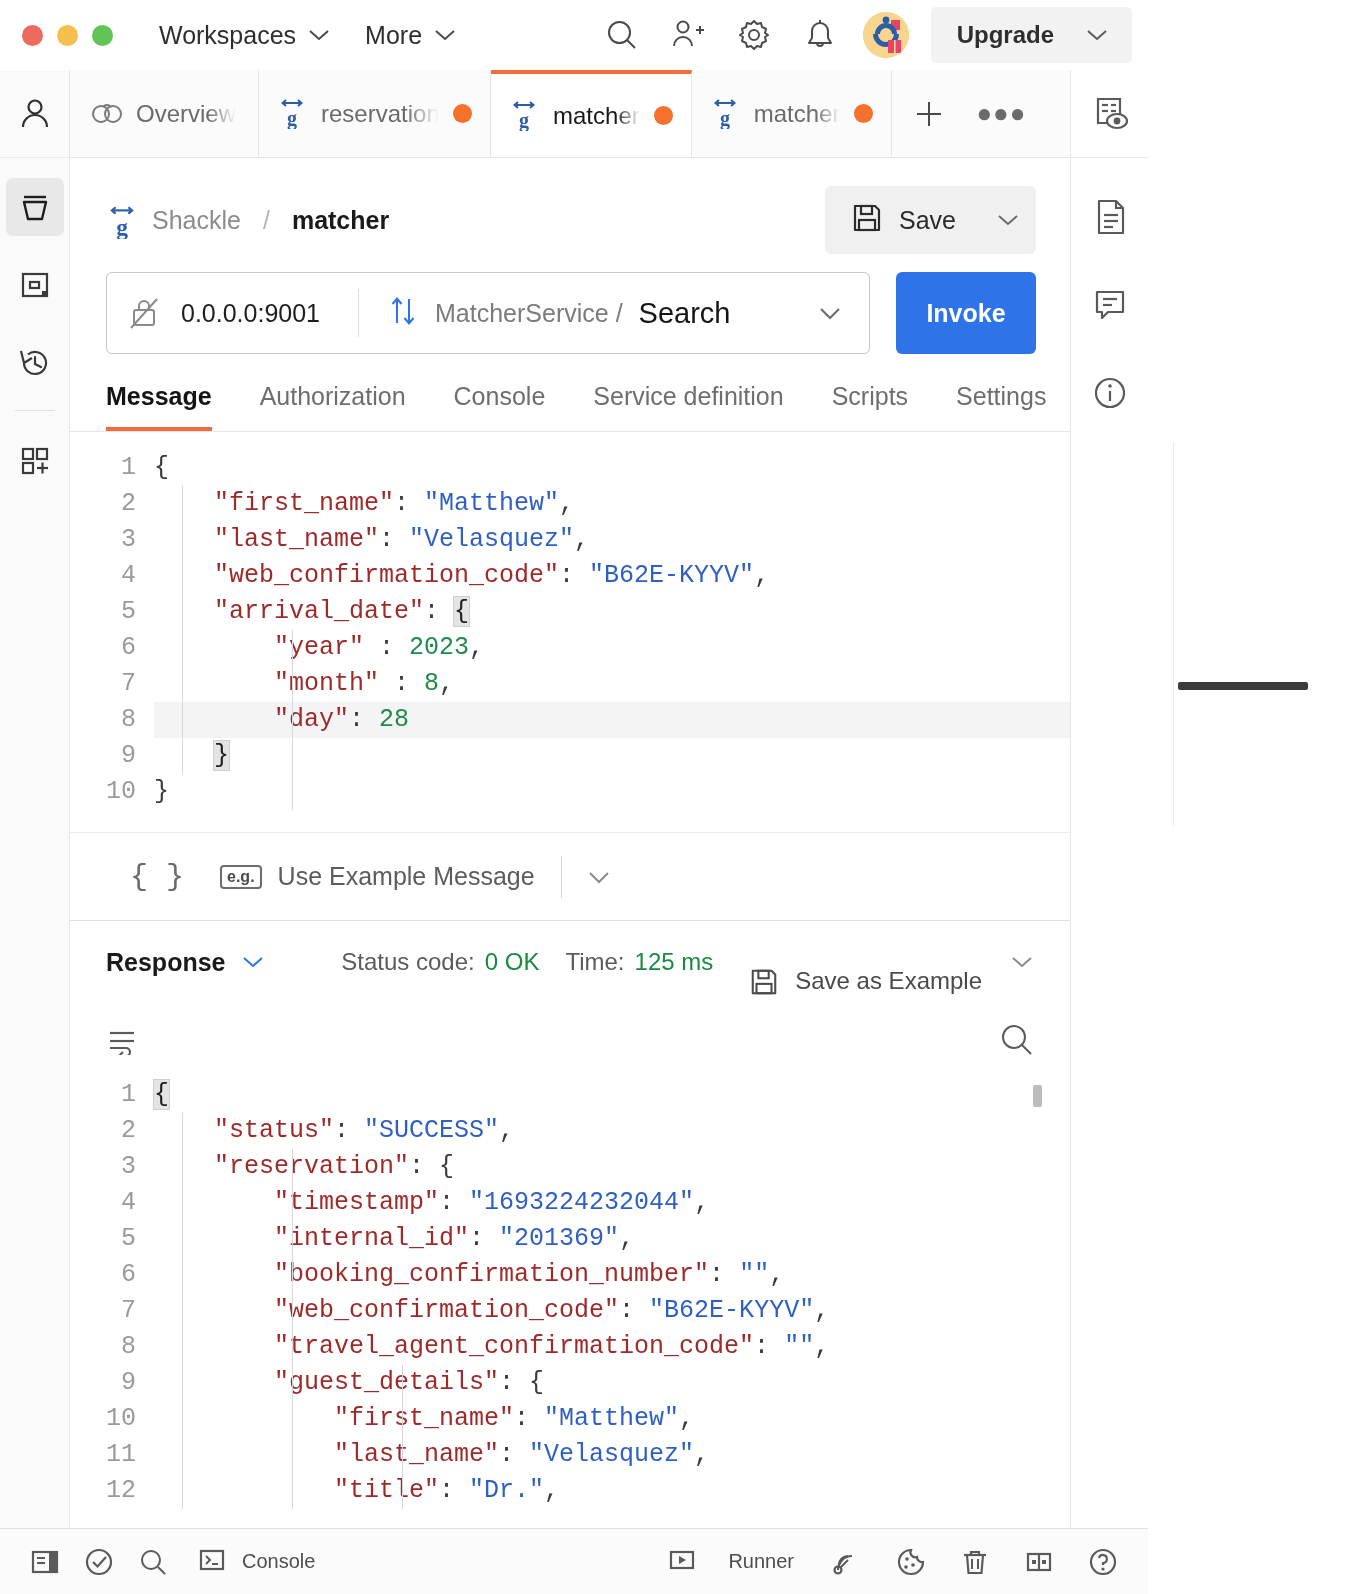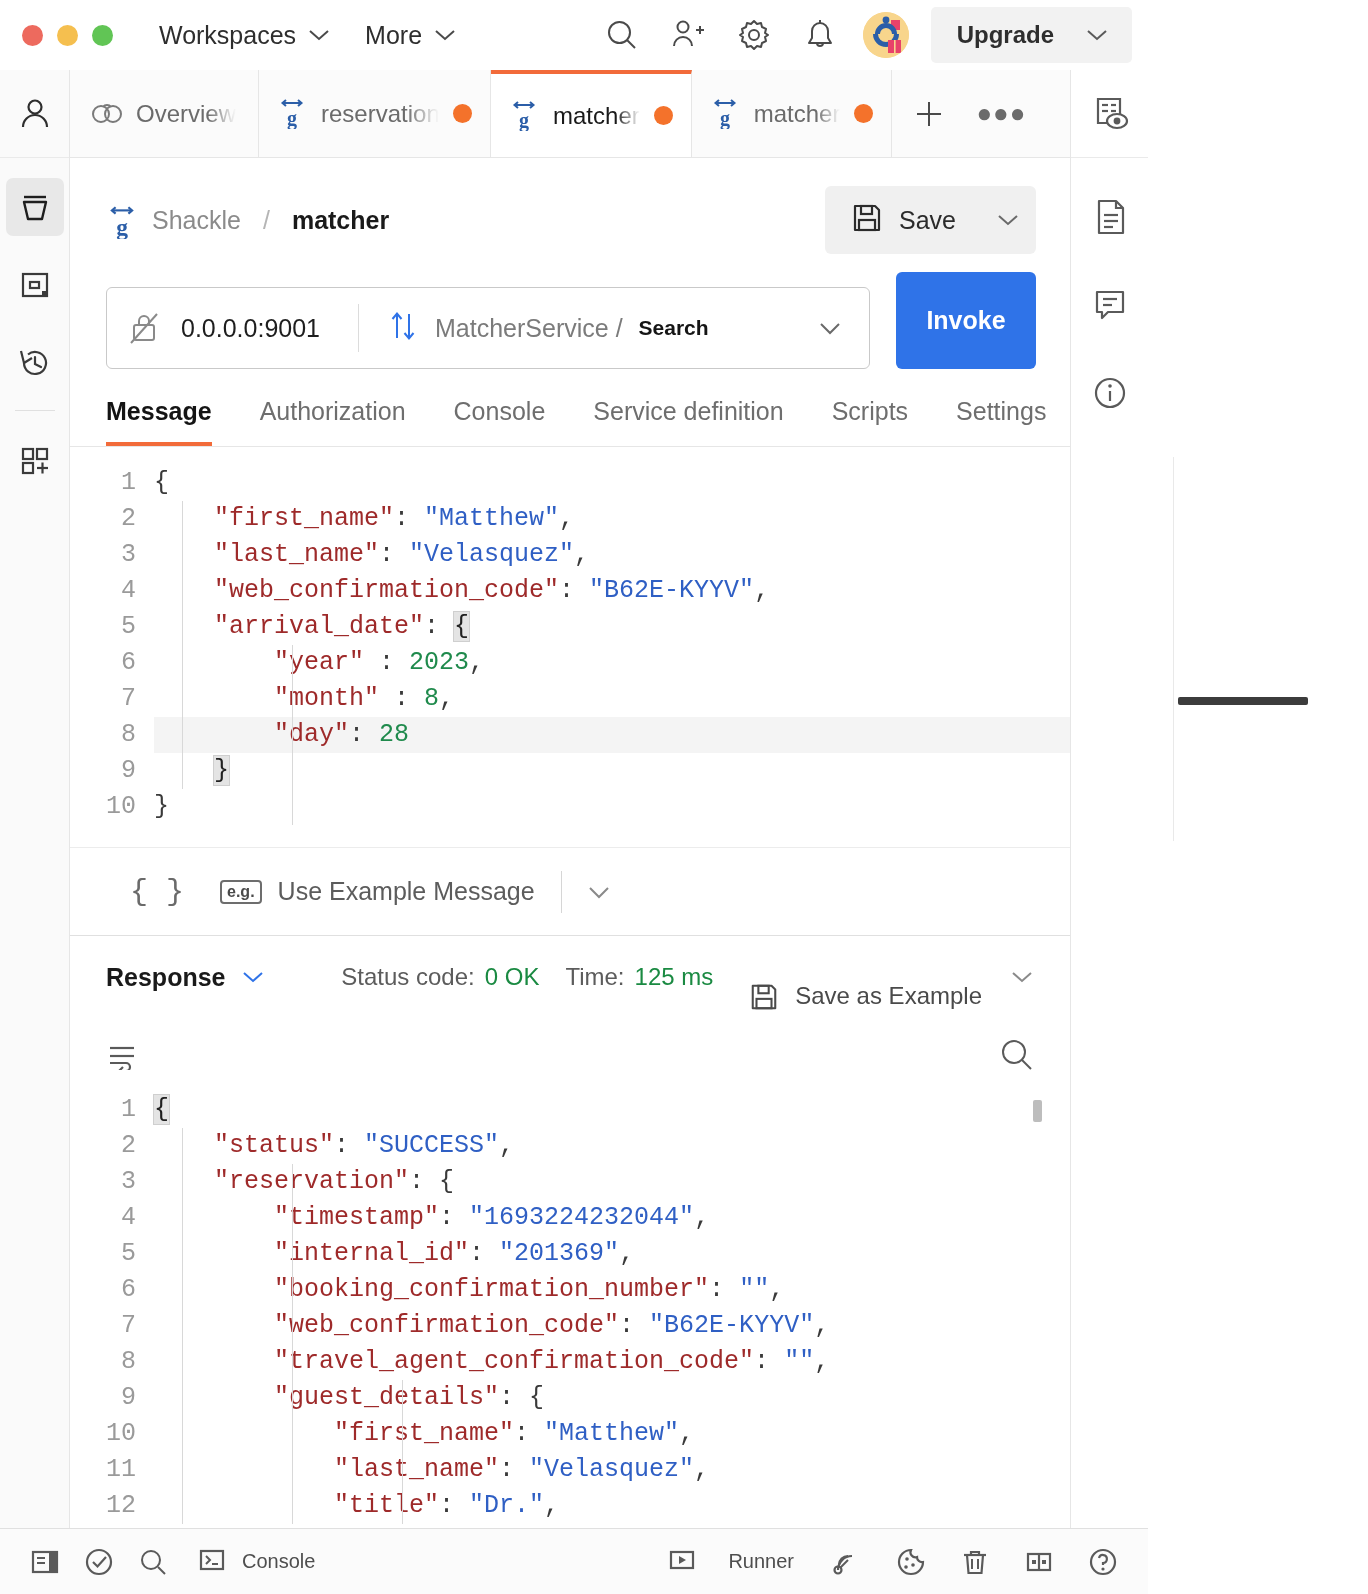--- a/index.html
+++ b/index.html
@@ -103,28 +103,28 @@
   .crumb-name { color: #1a1a1a; font-weight: bold; }
   .savegroup { margin-left: auto; display: flex; align-items: stretch; background: #f0f0f0; border-radius: 6px; overflow: hidden; }
   .save-btn { display: flex; align-items: center; gap: 16px; padding: 16px 24px 16px 26px; cursor: pointer; }
   .save-label { font-size: 25px; color: #2b2b2b; }
   .save-caret { width: 56px; display: flex; align-items: center; justify-content: center; cursor: pointer; }
 
   
   .urlrow { display: flex; align-items: stretch; padding: 12px 34px 0 36px; gap: 26px; }
   .urlbox {
     flex: 1; min-width: 0; display: flex; align-items: center;
-    border: 1px solid #c9c9c9; border-radius: 6px; height: 82px; background: #fff; margin-top: 15px;
+    border: 1px solid #c9c9c9; border-radius: 6px; height: 82px; background: #fff;
   }
   .url-lock { width: 74px; display: flex; align-items: center; justify-content: center; flex: none; }
   .url-value { font-size: 25px; color: #1e1e1e; padding-right: 20px; }
   .url-div { width: 1px; height: 48px; background: #dcdcdc; margin: 0 4px 0 18px; flex: none; }
   .method { flex: 1; min-width: 0; display: flex; align-items: center; gap: 16px; padding-left: 24px; cursor: pointer; }
   .method-svc { font-size: 25px; color: #7b7b7b; }
-  .method-name { font-size: 21px; color: #151515; font-weight: bold; }
+  .method-name { font-size: 29px; color: #151515; font-weight: normal; }
   .method-caret { margin-left: auto; padding-right: 24px; display: flex; align-items: center; }
   .invoke {
     flex: none; width: 140px; background: #2f73e8; border-radius: 6px; color: #fff;
     display: flex; align-items: center; justify-content: center;
     font-size: 25px; font-weight: bold; cursor: pointer;
   }
 
   
   .reqtabs { display: flex; align-items: flex-end; gap: 0; padding: 22px 34px 0 36px;
              border-bottom: 1px solid #e6e6e6; }

